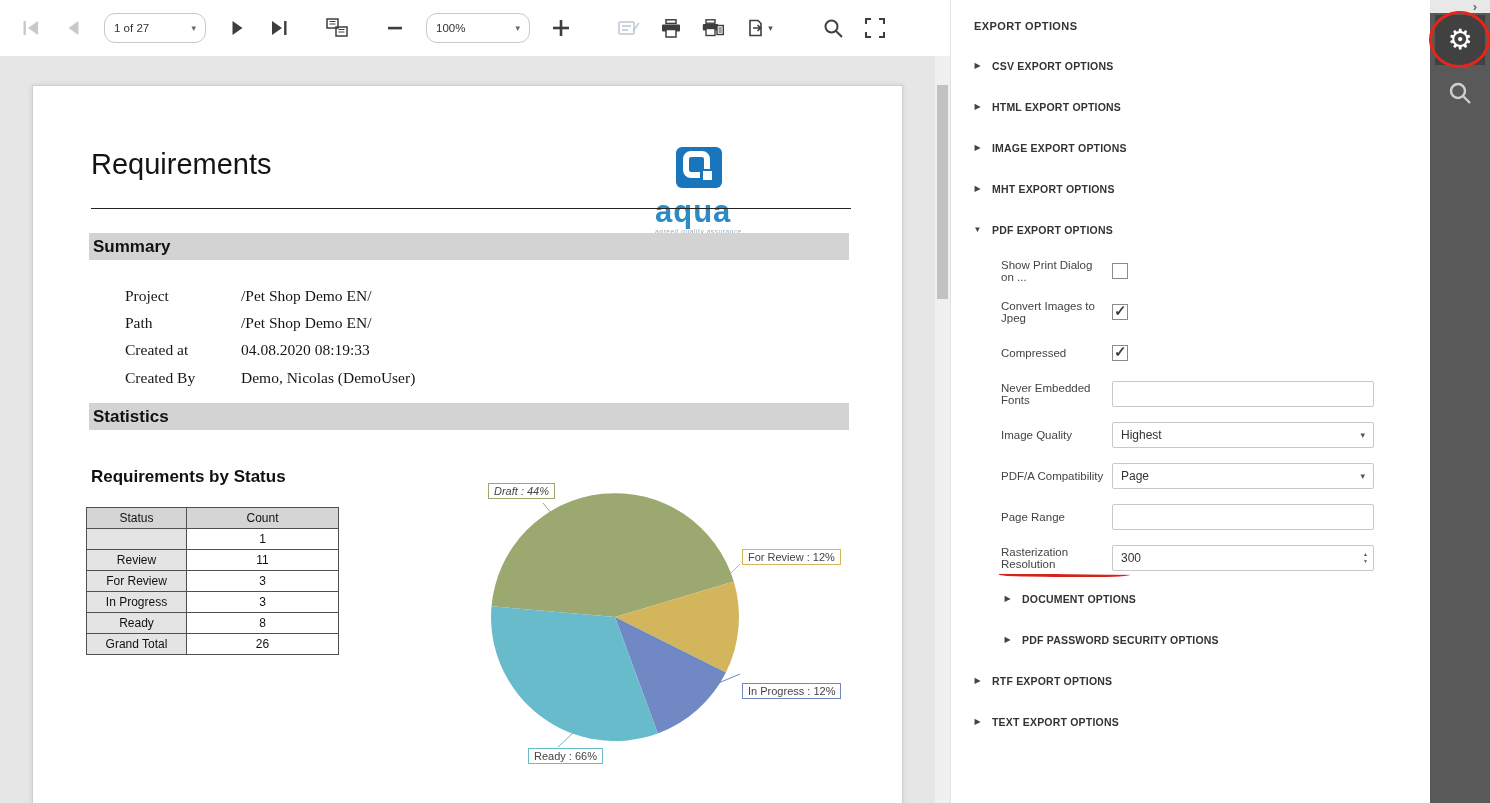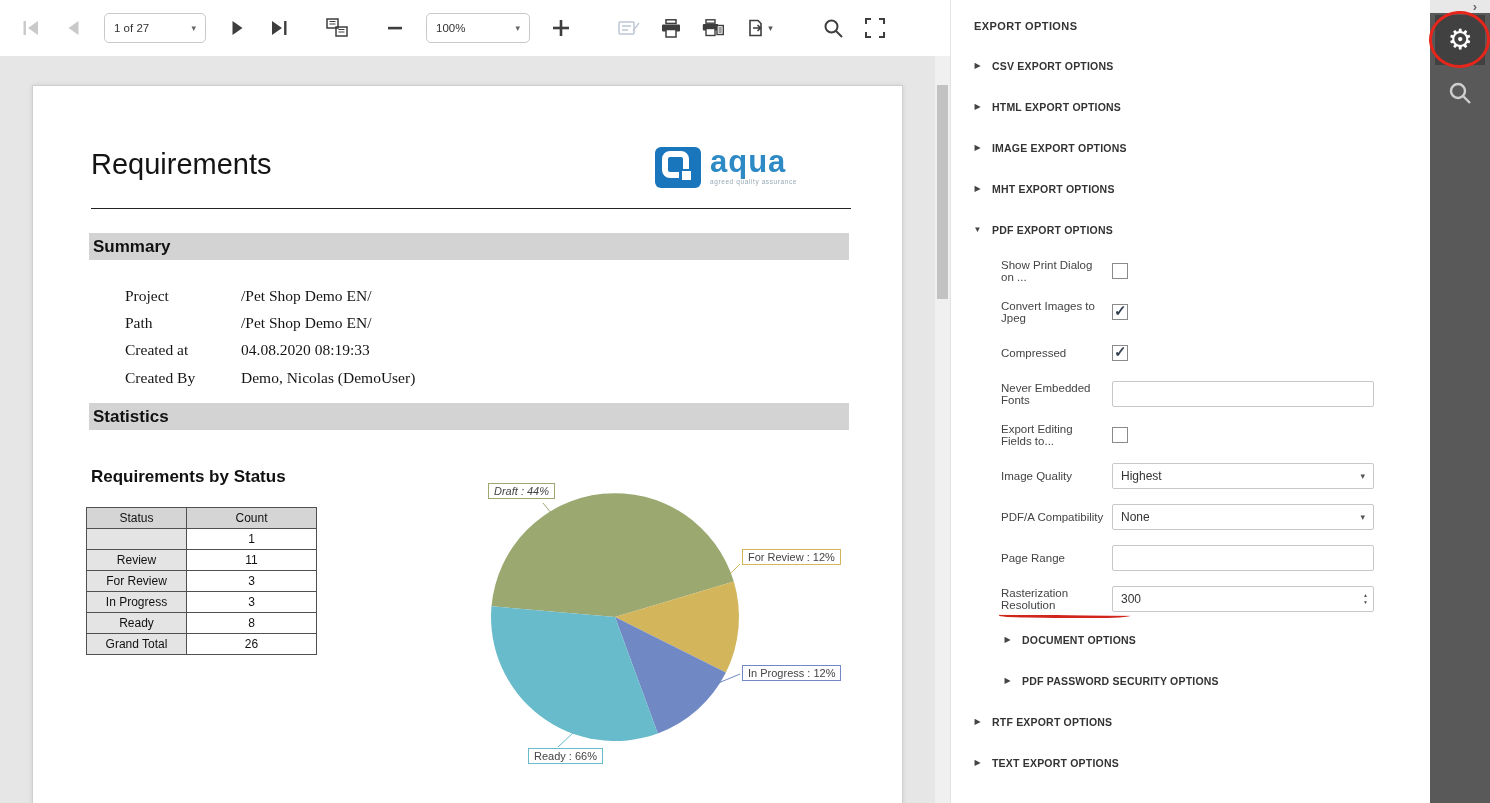--- a/index.html
+++ b/index.html
@@ -5,52 +5,52 @@
   * { margin:0; padding:0; box-sizing:border-box; }
   html,body { width:1490px; height:803px; overflow:hidden; font-family:"Liberation Sans",sans-serif; background:#fff; }
   .app { display:flex; width:1490px; height:803px; }
 
   
   .viewer-col { width:950px; display:flex; flex-direction:column; }
   .toolbar { height:56px; background:#fff; display:flex; align-items:center; padding:0 10px; flex-shrink:0; }
   .tbtn { background:none; border:none; cursor:pointer; color:#3e3e3e; width:42px; height:42px; display:flex; align-items:center; justify-content:center; border-radius:3px; }
   .tbtn.disabled { color:#c9c9c9; }
   .tgap { width:16px; } .tgap-lg { width:26px; }
-  .combo { height:30px; border:1px solid #c9c9c9; border-radius:5px; background:#fff; display:flex; align-items:center; padding:0 9px; font-size:11.5px; color:#333; cursor:pointer; }
+  .combo { height:30px; border:1px solid #c9c9c9; border-radius:11px; background:#fff; display:flex; align-items:center; padding:0 9px; font-size:11.5px; color:#333; cursor:pointer; }
   .combo-caret { margin-left:auto; font-size:9px; color:#666; padding-left:8px; }
   .page-combo { width:102px; margin:0 10px; }
   .zoom-combo { width:104px; margin:0 10px; }
   .export-caret { font-size:9px; color:#555; margin-left:3px; }
 
   .viewer-body { flex:1; display:flex; background:#e6e6e6; overflow:hidden; }
   .doc-area { width:935px; position:relative; overflow:hidden; }
   .scrollbar-v { width:15px; background:#f0f0f0; position:relative; }
   .scroll-thumb { position:absolute; left:2px; width:11px; top:29px; height:214px; background:#c2c2c2; cursor:pointer; }
 
   
   .page { position:absolute; left:32px; top:29px; width:871px; height:1020px; background:#fff; border:1px solid #cfcfcf; box-shadow:0 0 5px rgba(0,0,0,.10); }
   .doc-title { position:absolute; left:58px; top:62px; font-size:29px; color:#141414; }
-  .logo { position:absolute; left:622px; top:61px; display:flex; align-items:flex-start; gap:9px; }
+  .logo { position:absolute; left:622px; top:61px; display:flex; align-items:center; gap:9px;flex-direction:column; }
   .logo-textcol { display:flex; flex-direction:column; }
   .logo-word { font-size:31px; font-weight:bold; color:#2e8ac5; letter-spacing:1px; line-height:30px; }
   .logo-tagline { font-size:6.5px; color:#98a9b5; letter-spacing:.6px; margin-top:1px; }
   .doc-hr { position:absolute; left:58px; top:122px; width:760px; border-top:1px solid #222; }
   .section-bar { position:absolute; left:56px; width:760px; height:27px; background:#d3d3d3; font-size:17px; font-weight:bold; color:#111; line-height:27px; padding-left:4px; }
   .bar-summary { top:147px; }
   .bar-statistics { top:317px; }
   .fields { position:absolute; left:92px; top:196px; font-size:15.5px; color:#151515;font-family:Liberation Serif, serif; }
   .field-row { height:27.4px; display:flex; align-items:center; }
   .field-label { width:116px; }
   .chart-title { position:absolute; left:58px; top:381px; font-size:17px; font-weight:600; color:#111; }
   .status-table { position:absolute; left:53px; top:421px; border-collapse:collapse; font-size:12px; color:#111; }
   .status-table th, .status-table td { border:1px solid #505050; height:21px; text-align:center; padding:0 2px; }
   .status-table th { background:#d5d5d5; font-weight:400; }
   .status-table th:first-child, .status-table td:first-child { width:100px; }
   .status-table td:first-child { background:#e4e4e4; }
-  .status-table th:last-child, .status-table td:last-child { width:130px; }
+  .status-table th:last-child, .status-table td:last-child { width:152px; }
   .status-table td:last-child { background:#fff; }
 
   .chart-wrap { position:absolute; left:440px; top:390px; width:420px; height:300px; }
   .chart-wrap svg { position:absolute; left:0; top:0; }
   .pie-label { position:absolute; font-size:11px; color:#444; background:#fff; border:1px solid #999; padding:1px 5px; white-space:nowrap; z-index:2; }
   .lbl-draft { left:15px; top:7px; }
   .lbl-for-review { left:269px; top:73px; }
   .lbl-in-progress { left:269px; top:189px; }
   .lbl-ready { left:55px; top:272px; }
 
@@ -279,21 +279,21 @@
                 <line x1="267" y1="88" x2="249" y2="106" stroke="#D3B55C" stroke-width="1"></line>
                 <line x1="267" y1="198" x2="243" y2="208" stroke="#7089C4" stroke-width="1"></line>
                 <line x1="85" y1="271" x2="100" y2="257" stroke="#68BBCA" stroke-width="1"></line>
                 <path d="M 142 141 L 18.5 130.2 A 124 124 0 0 1 260.8 105.6 Z" fill="#9BA971"></path>
                 <path d="M 142 141 L 260.8 105.6 A 124 124 0 0 1 252.9 196.5 Z" fill="#D3B55C"></path>
                 <path d="M 142 141 L 252.9 196.5 A 124 124 0 0 1 184.8 257.4 Z" fill="#7089C4"></path>
                 <path d="M 142 141 L 184.8 257.4 A 124 124 0 0 1 18.5 130.2 Z" fill="#68BBCA"></path>
               </svg>
             <span class="pie-label lbl-draft" style="border-color: rgb(155, 169, 113); font-style: italic;">Draft : 44%</span>
             <span class="pie-label lbl-for-review" style="border-color: rgb(211, 181, 92);">For Review : 12%</span>
-            <span class="pie-label lbl-in-progress" style="border-color: rgb(112, 137, 196);">In Progress : 12%</span>
+            <span class="pie-label lbl-in-progress" style="border-color: rgb(112, 137, 196); margin-top: 18px;">In Progress : 12%</span>
             <span class="pie-label lbl-ready" style="border-color: rgb(104, 187, 202);">Ready : 66%</span>
           </div>
 
         </div>
       </div>
       <div class="scrollbar-v">
         <div class="scroll-thumb"></div>
       </div>
     </div>
   </div>
@@ -343,39 +343,33 @@
           <span class="checkbox checked"></span>
         </div>
       </div>
       <div class="prow">
         <span class="plabel">Never Embedded Fonts</span>
         <div class="pcontrol">
           <input class="tinput" type="text" style="">
         </div>
       </div>
       <div class="prow">
-        <span class="plabel">Export Editing Fields to...</span>
-        <div class="pcontrol">
-          <span class="checkbox"></span>
-        </div>
-      </div>
-      <div class="prow">
         <span class="plabel">Image Quality</span>
         <div class="pcontrol">
           <div class="select">
             <span class="select-value">Highest</span>
             <span class="select-caret">▾</span>
           </div>
         </div>
       </div>
       <div class="prow">
         <span class="plabel">PDF/A Compatibility</span>
         <div class="pcontrol">
           <div class="select">
-            <span class="select-value">None</span>
+            <span class="select-value">Page</span>
             <span class="select-caret">▾</span>
           </div>
         </div>
       </div>
       <div class="prow">
         <span class="plabel">Page Range</span>
         <div class="pcontrol">
           <input class="tinput" type="text" style="">
         </div>
       </div>

